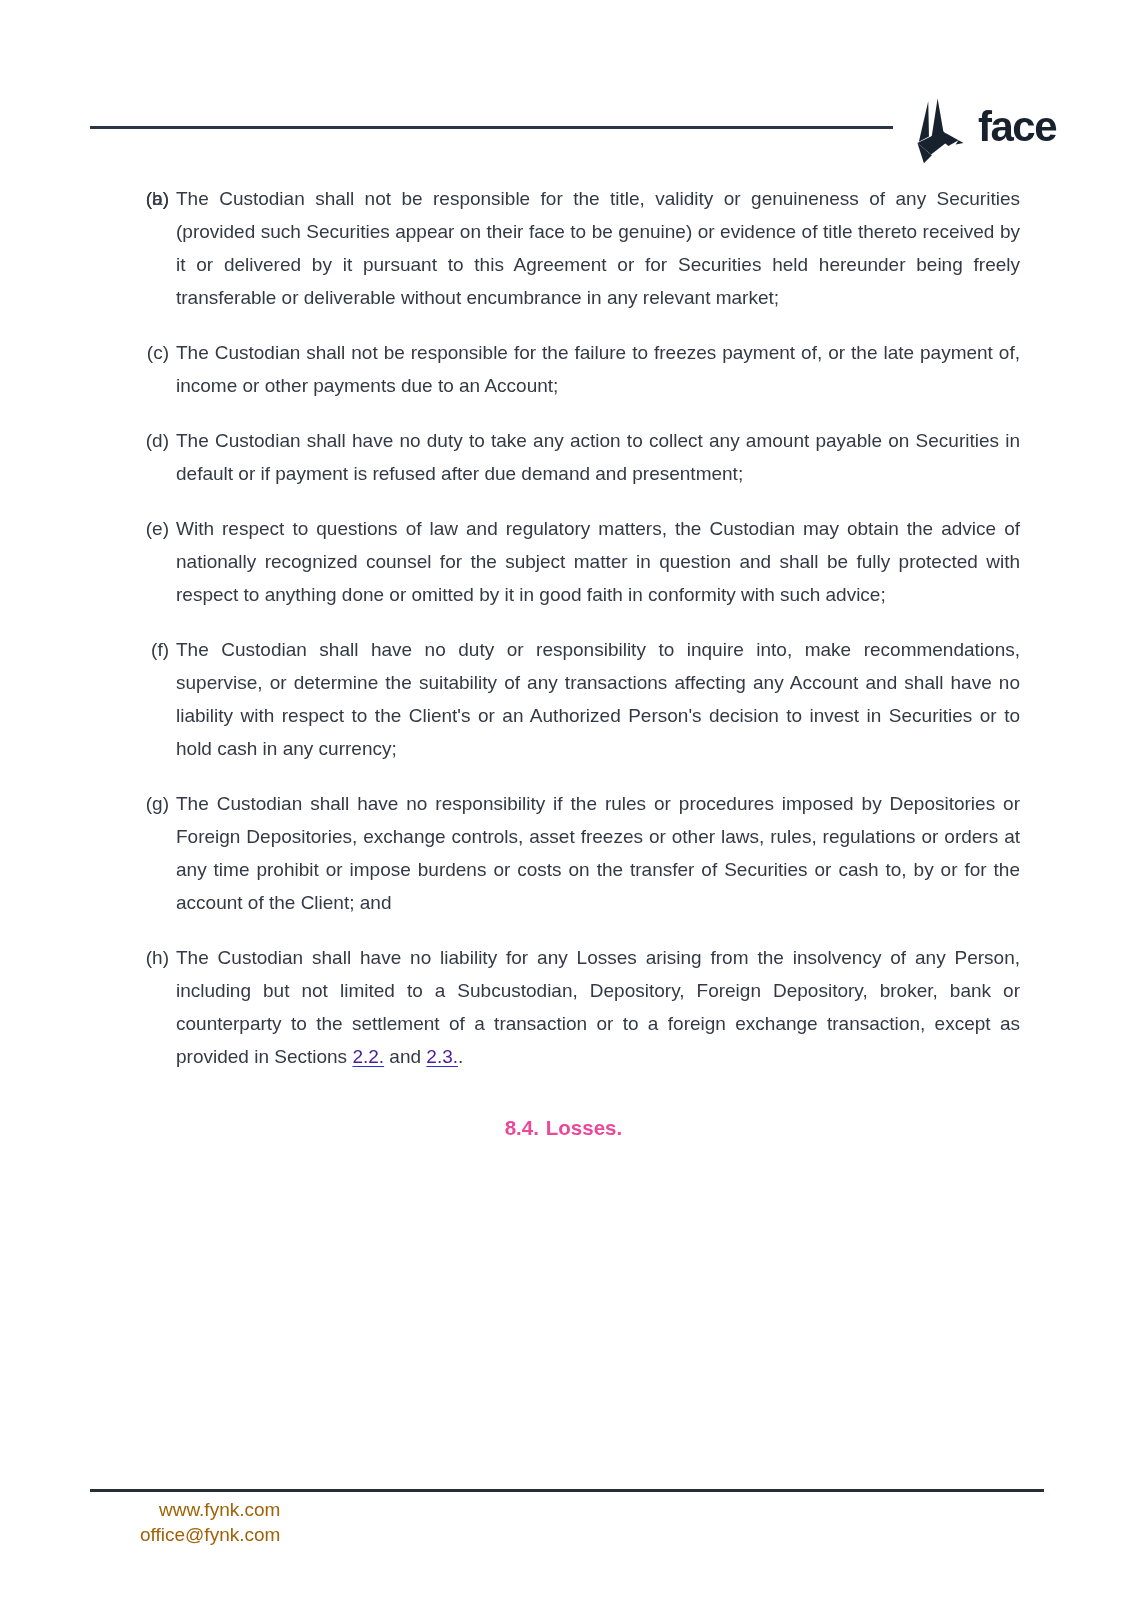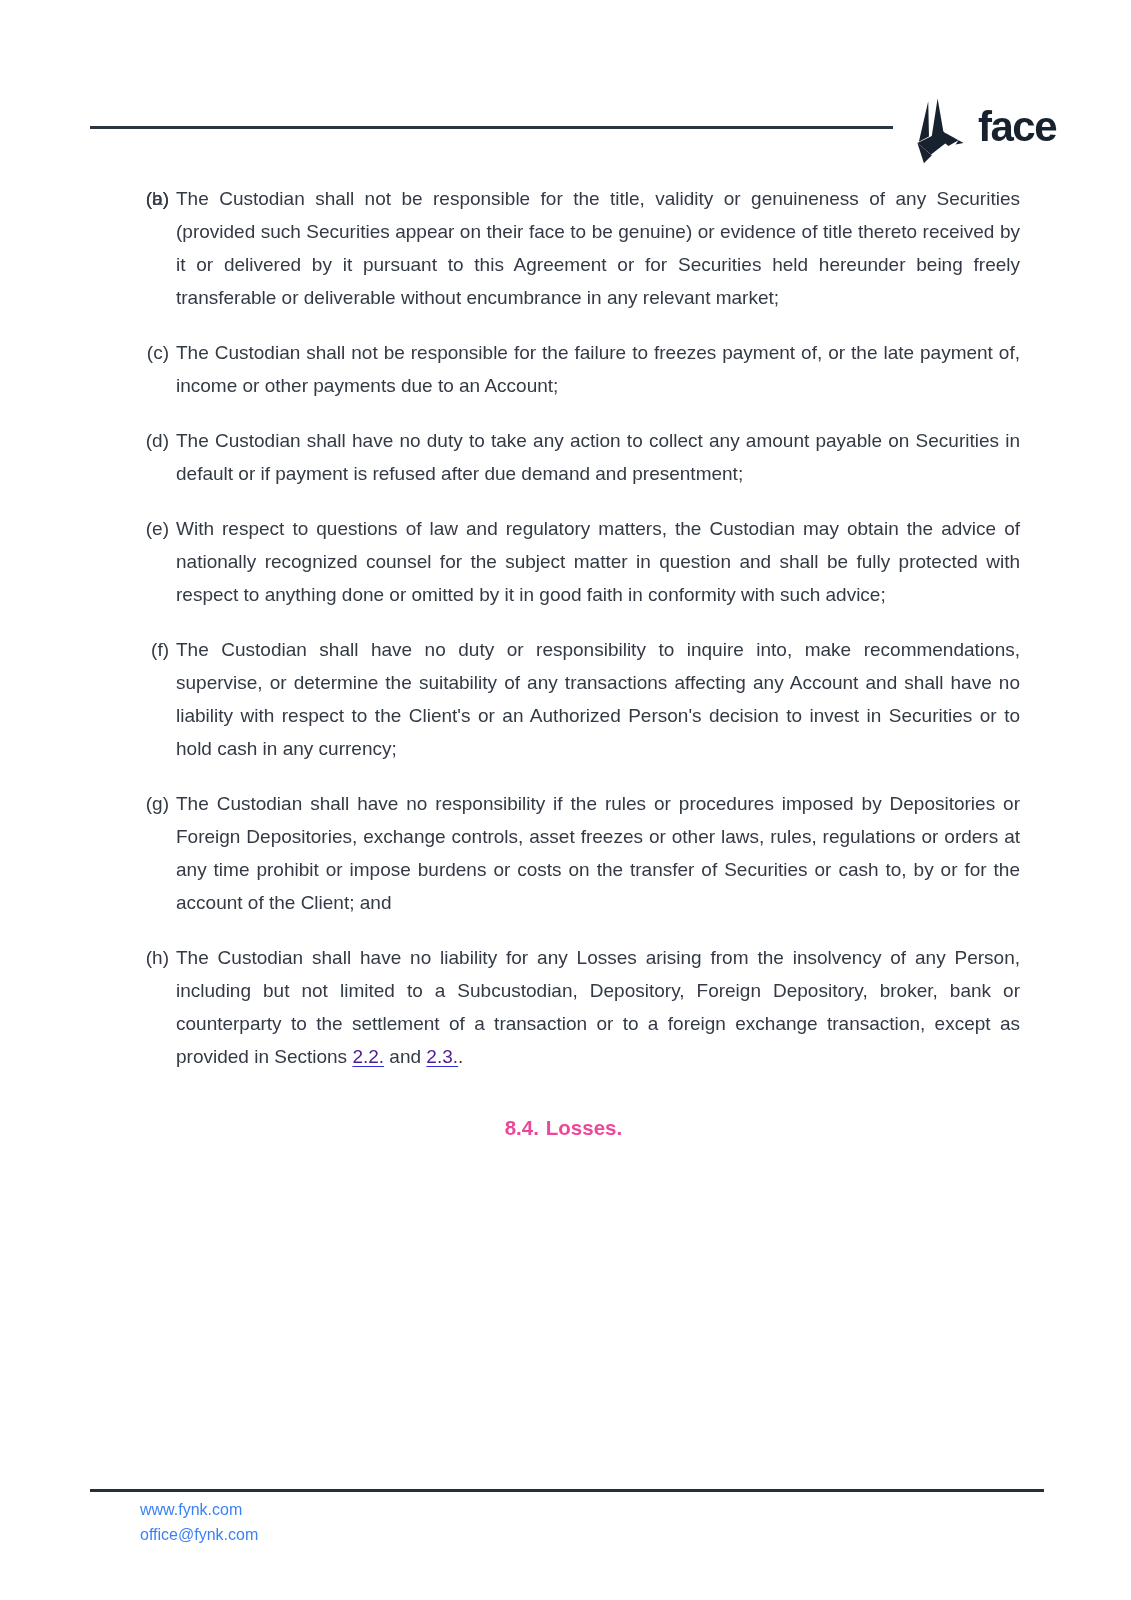--- a/index.html
+++ b/index.html
@@ -61,22 +61,22 @@
   }
   .section-heading .sec-num { display: inline-block; width: 48px; }
 
   
   .footer-rule {
     position: absolute; left: 90px; top: 1489px;
     width: 954px; height: 3px; background: #262e38;
   }
   .footer-text {
     position: absolute; left: 140px; top: 1497px;
-    font-size: 16px; line-height: 25px; color: #3b82f6;
-    text-align: left;
+    font-size: 19px; line-height: 25px; color: #a16207;
+    text-align: right;
   }
 </style>
 </head>
 <body>
 
 <div class="page">
 
   <div class="header-rule"></div>
 
   <div class="logo">

